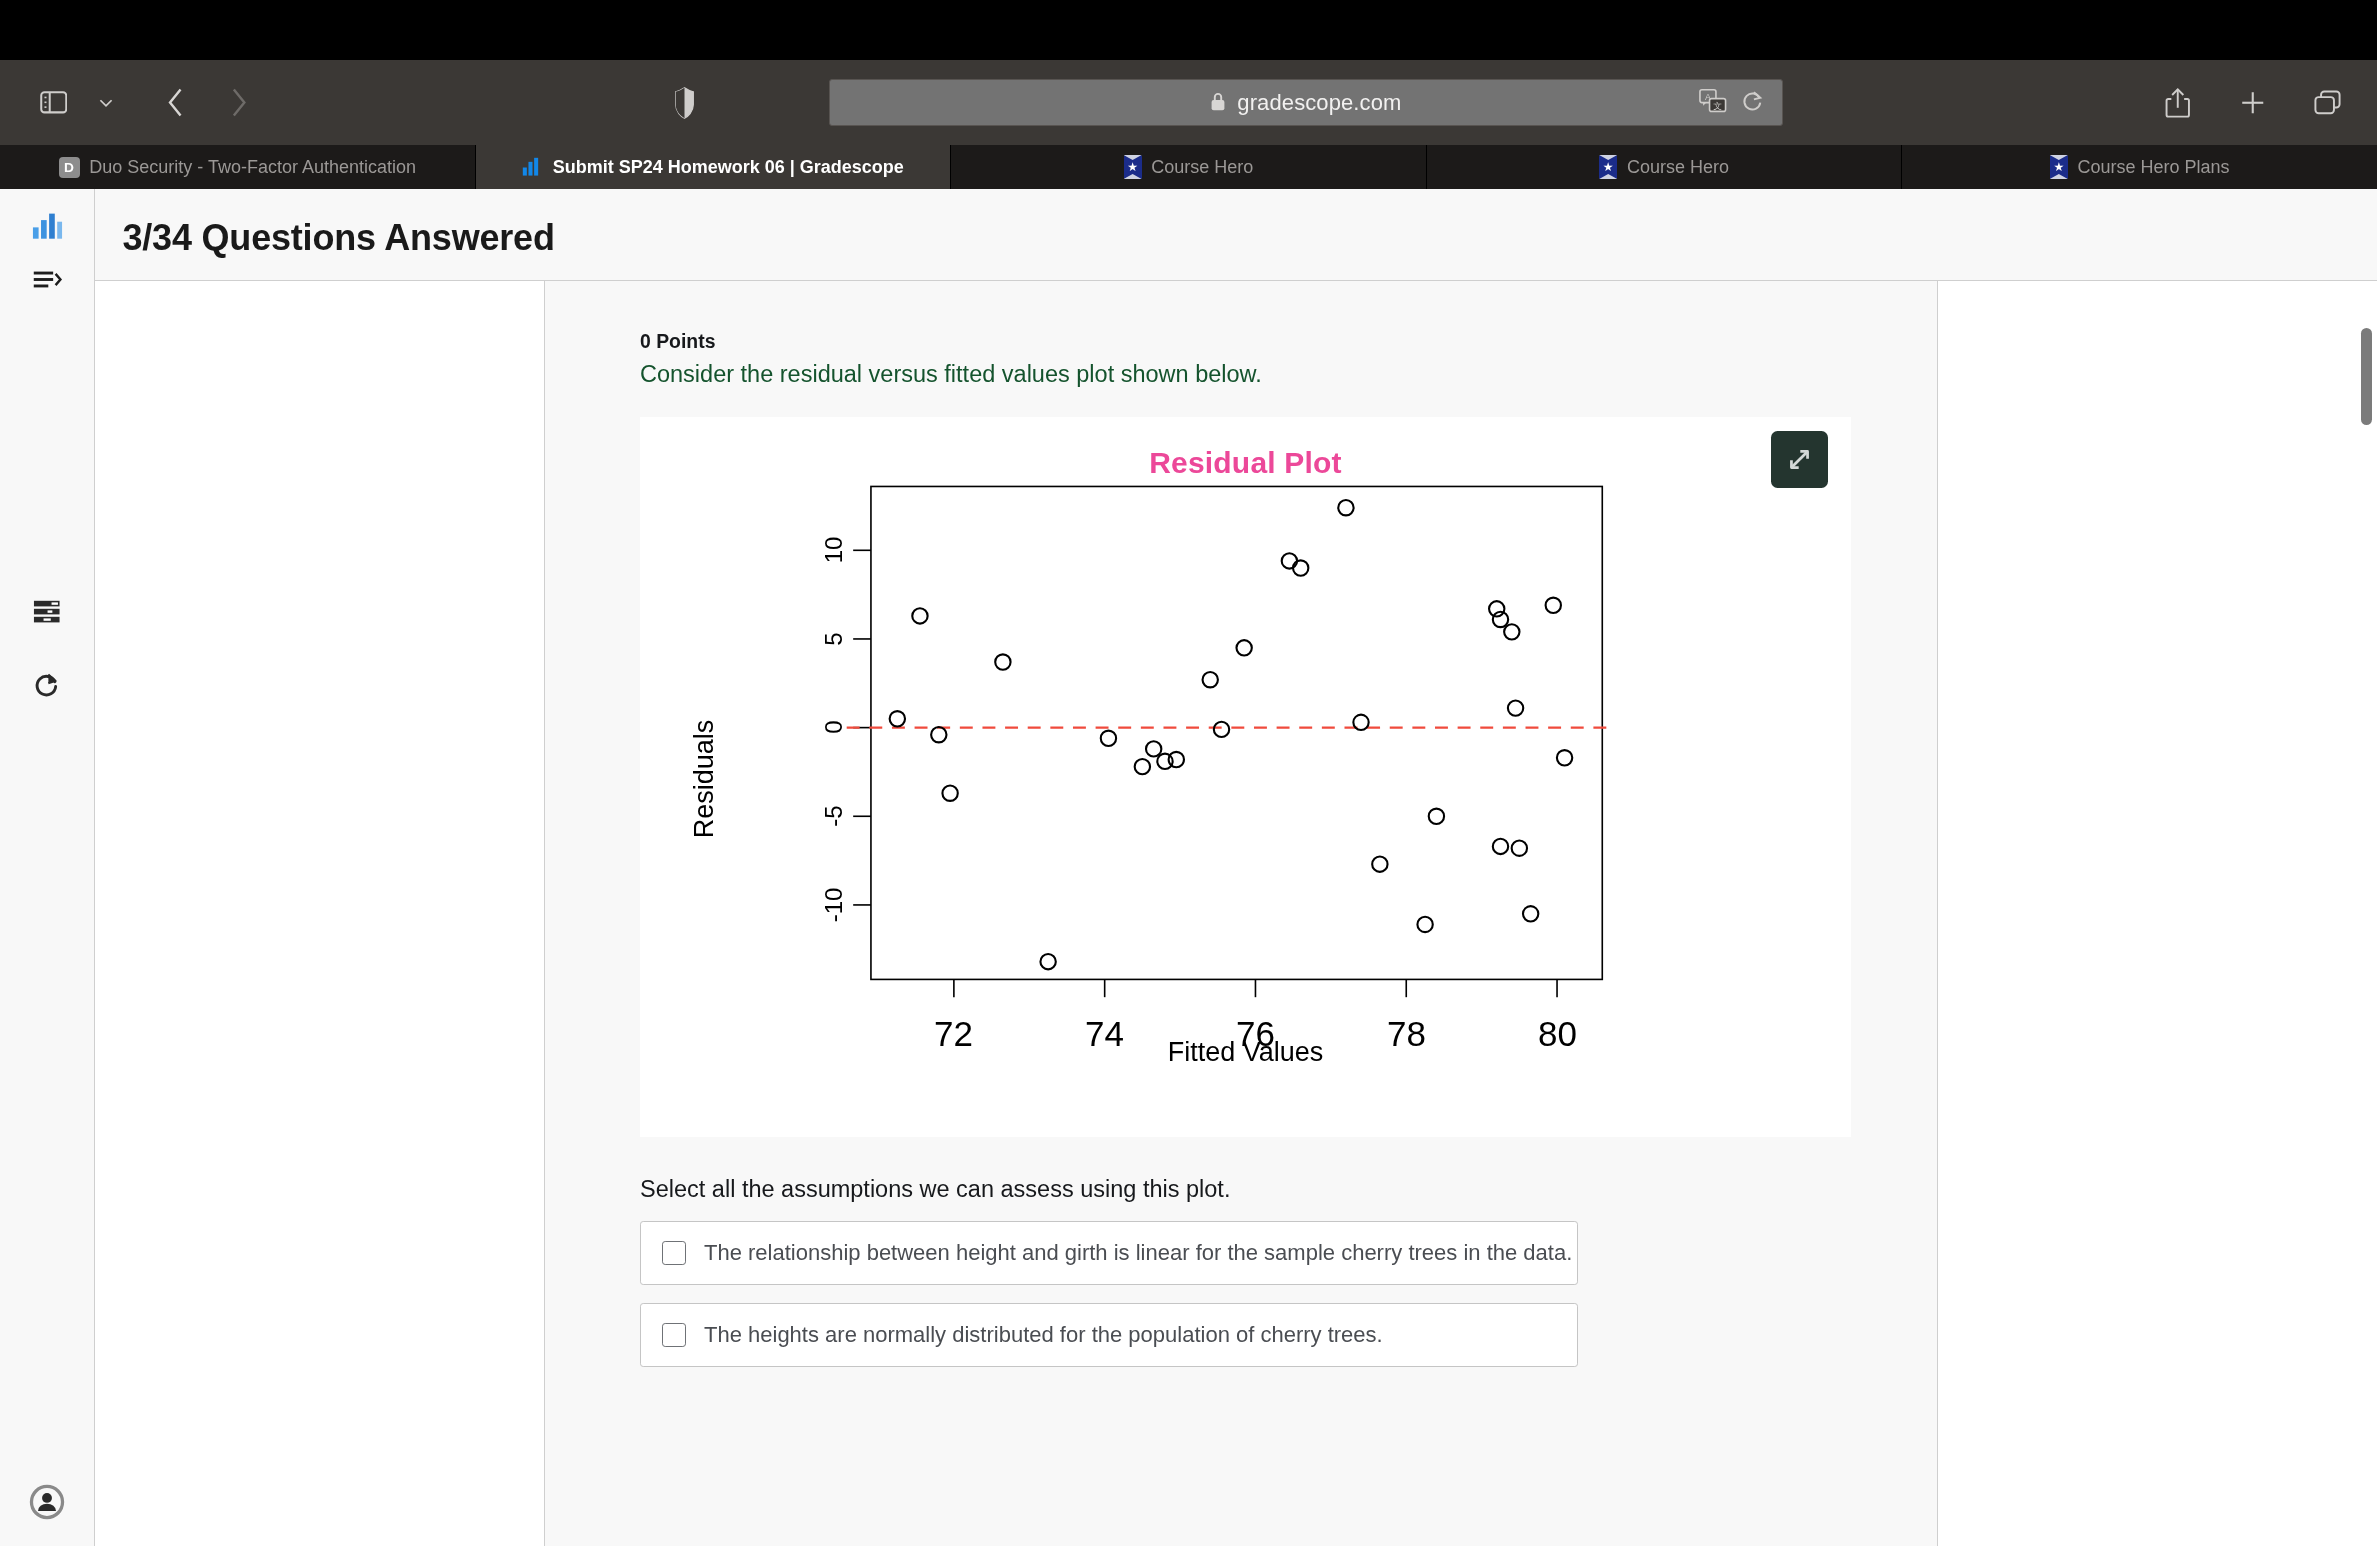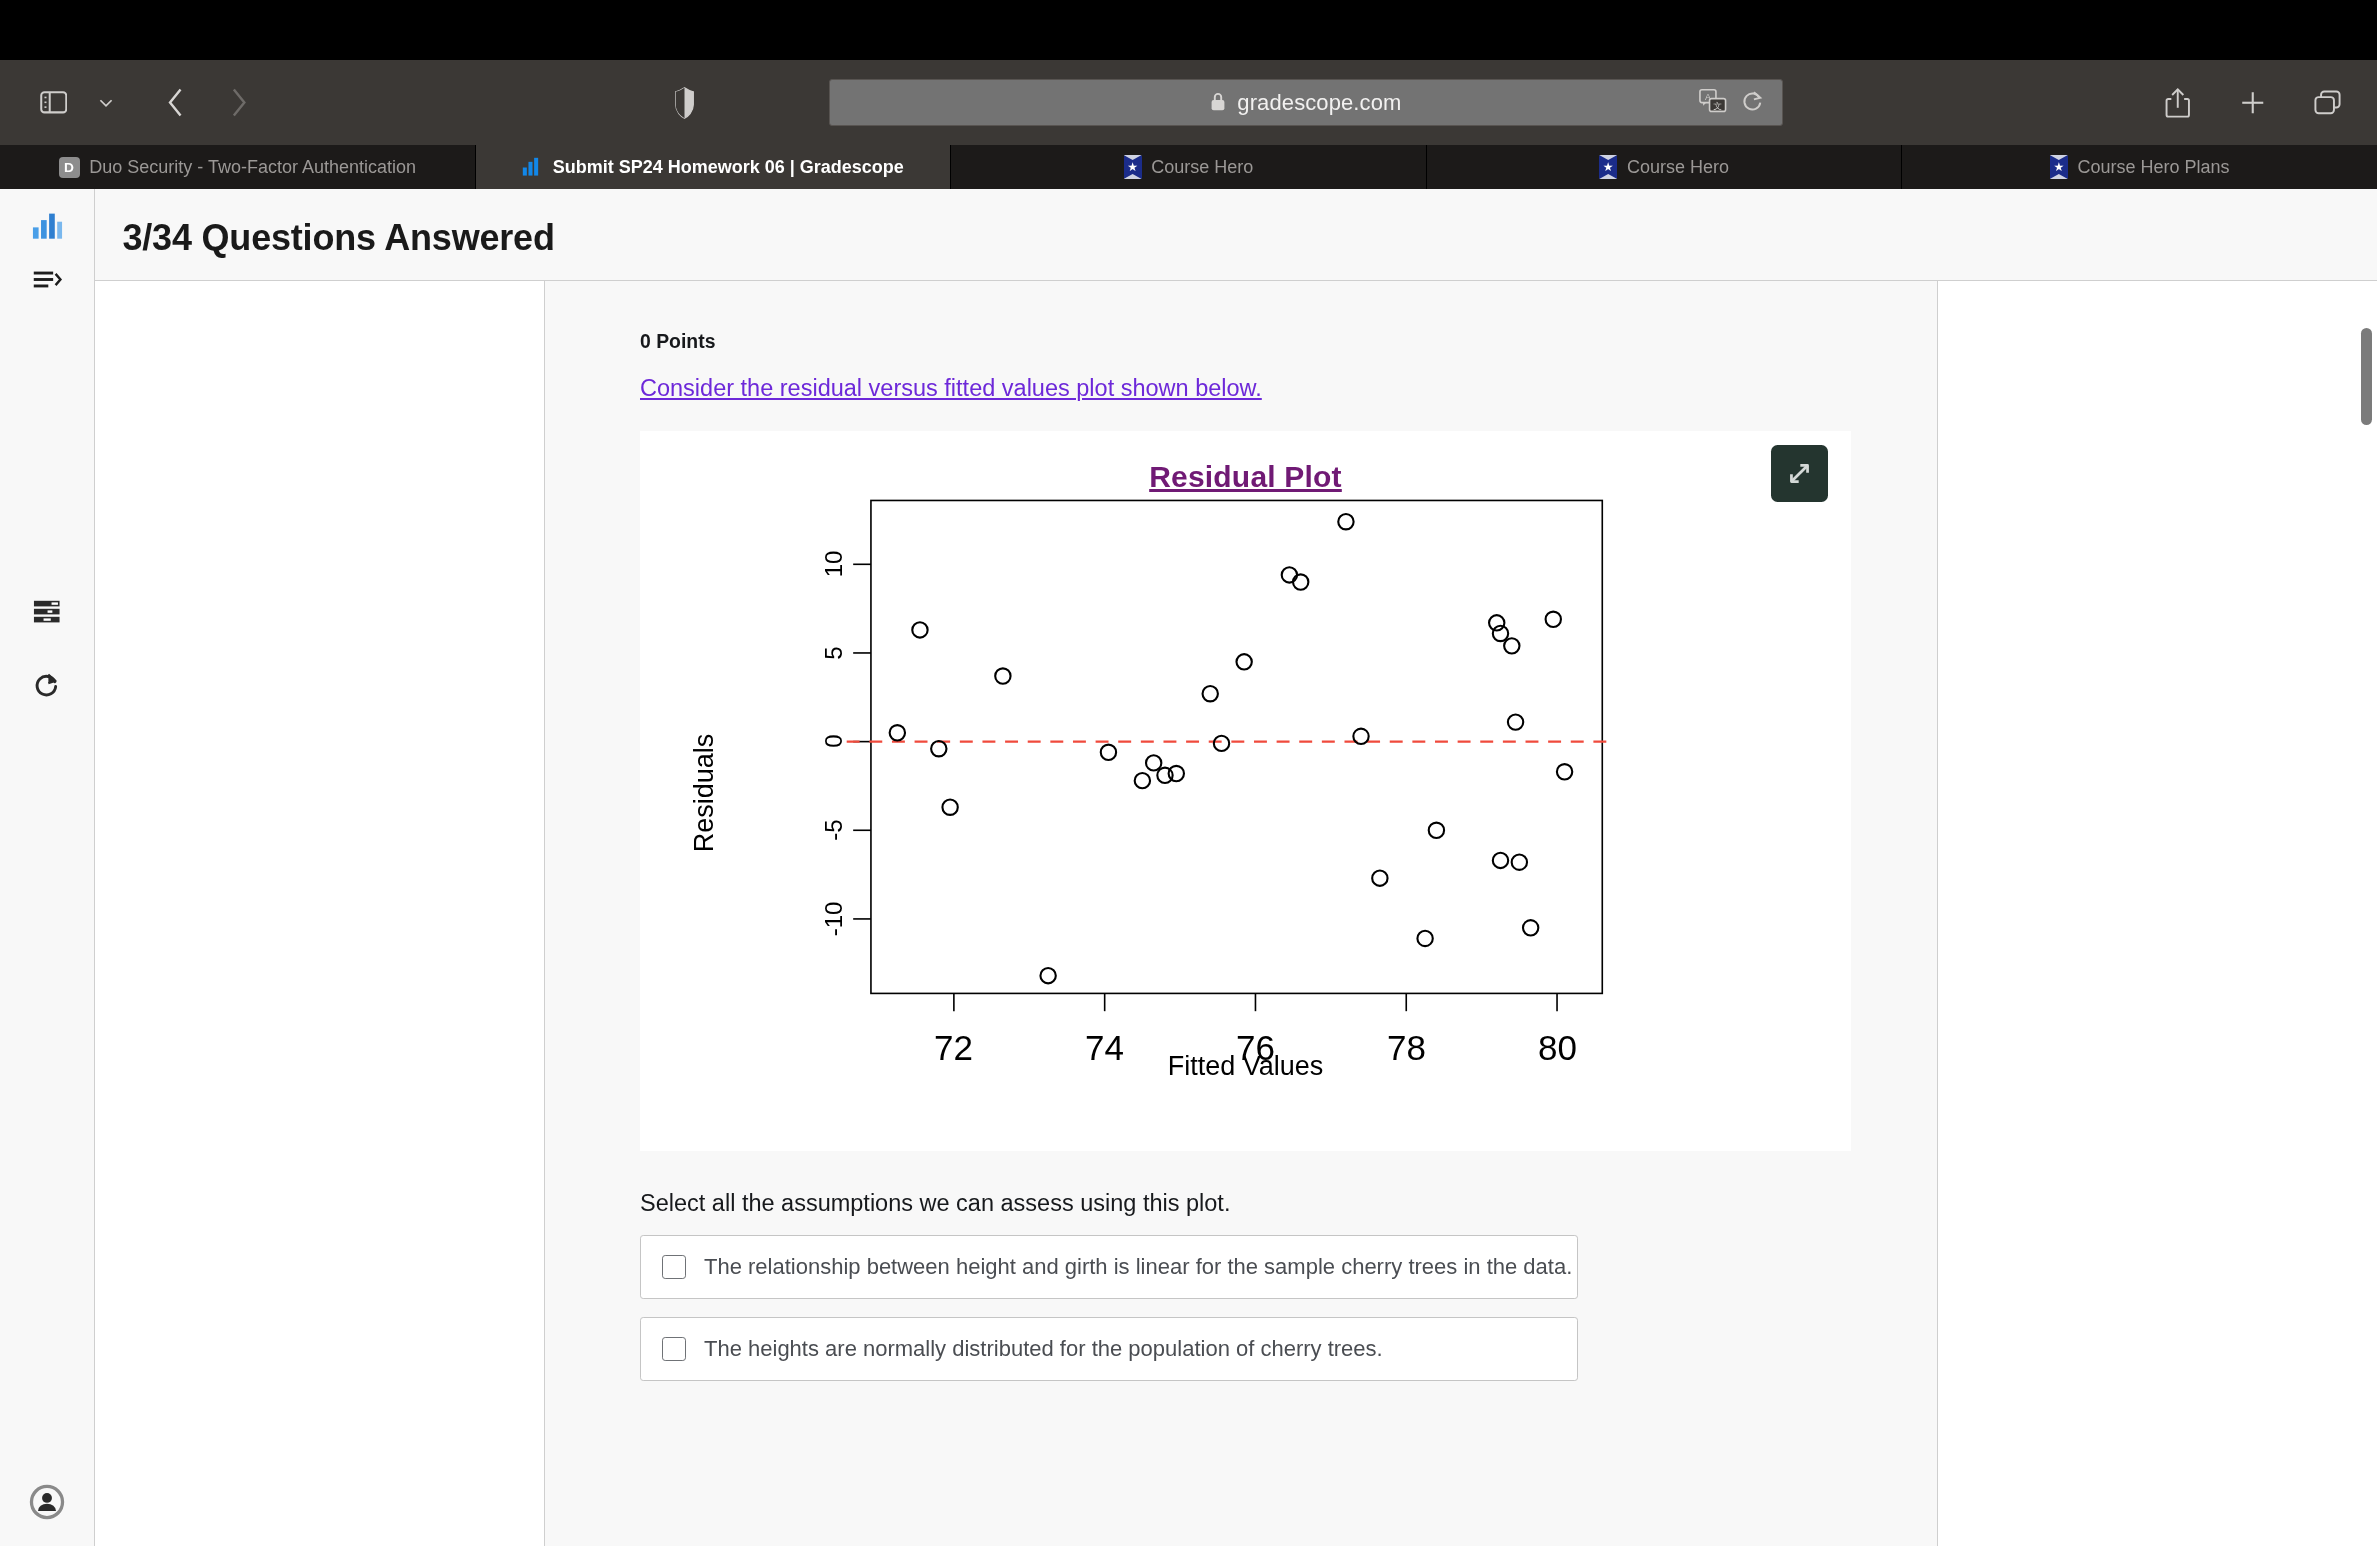--- a/index.html
+++ b/index.html
@@ -92,35 +92,35 @@
   .gs-title { font-size: 36px; font-weight: bold; color: #1a1a1a; letter-spacing: -0.2px; }
   .gs-saved { font-size: 20px; color: #3c3c3c; margin-top: 9.7px; }
 
   .columns { display: flex; flex: 1; min-height: 0; }
   .col-left { width: 450px; flex: 0 0 450px; background: #ffffff; border-right: 0.8px solid #cfcfcf; }
   .col-main { width: 1393px; flex: 0 0 1393px; background: #f8f8f8; border-right: 0.8px solid #cfcfcf; padding: 49px 0 0 95px; }
   .col-right { flex: 1; background: #ffffff; }
 
   .q-title { font-size: 23.5px; font-weight: bold; color: #17191c; }
   .q-points { font-size: 19.4px; font-weight: bold; color: #17191c; }
-  .q-prompt { font-size: 23.5px; color: #6d28d9; margin-top: 22px; text-decoration: underline; }
+  .q-prompt { font-size: 23.5px; color: #14532d; margin-top: 8px; }
 
   
   .chart-card {
     width: 1211px; height: 720px; background: #fff; margin-top: 29px;
     position: relative;
   }
   .expand-btn {
     position: absolute; top: 14.6px; right: 22.6px;
     width: 57px; height: 57px; background: #24352f; border-radius: 6.5px;
     display: flex; align-items: center; justify-content: center;
   }
   .chart-title {
-    text-align: center; font-size: 30px; font-weight: bold; color: #701a75;
-    padding-top: 29px; letter-spacing: 0.2px; text-decoration: underline;
+    text-align: center; font-size: 30px; font-weight: bold; color: #ec4899;
+    padding-top: 29px; letter-spacing: 0.2px;
   }
   .plot-wrap { position: relative; width: 1211px; height: 598px; }
   .axis-ylabel {
     position: absolute; left: 4.9px; top: 50%;
     transform: translateY(-50%) rotate(-90deg); transform-origin: center;
     font-size: 27px; color: #000; white-space: nowrap;
   }
   .axis-xlabel {
     position: absolute; bottom: 9.7px; left: 0; right: 0; text-align: center;
     font-size: 27px; color: #000;

